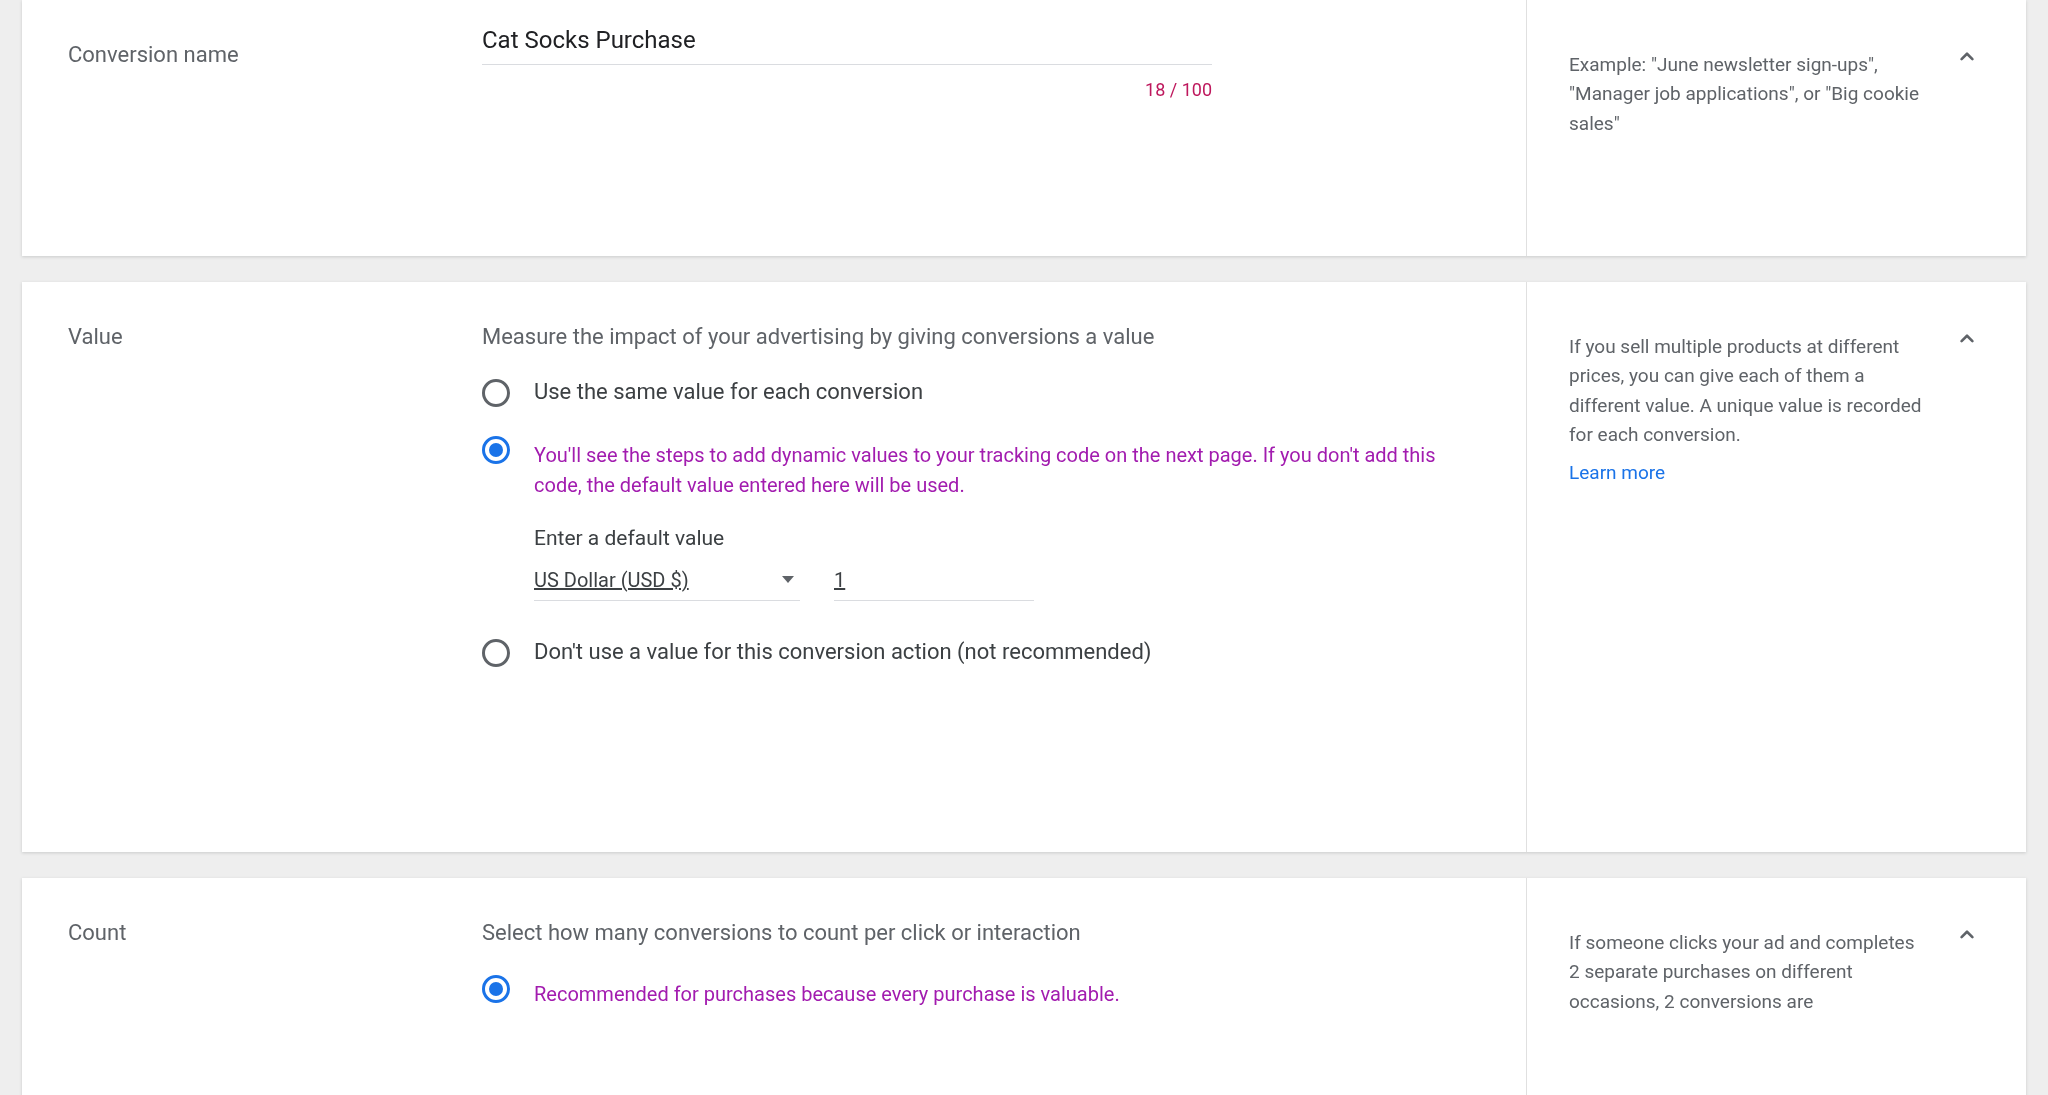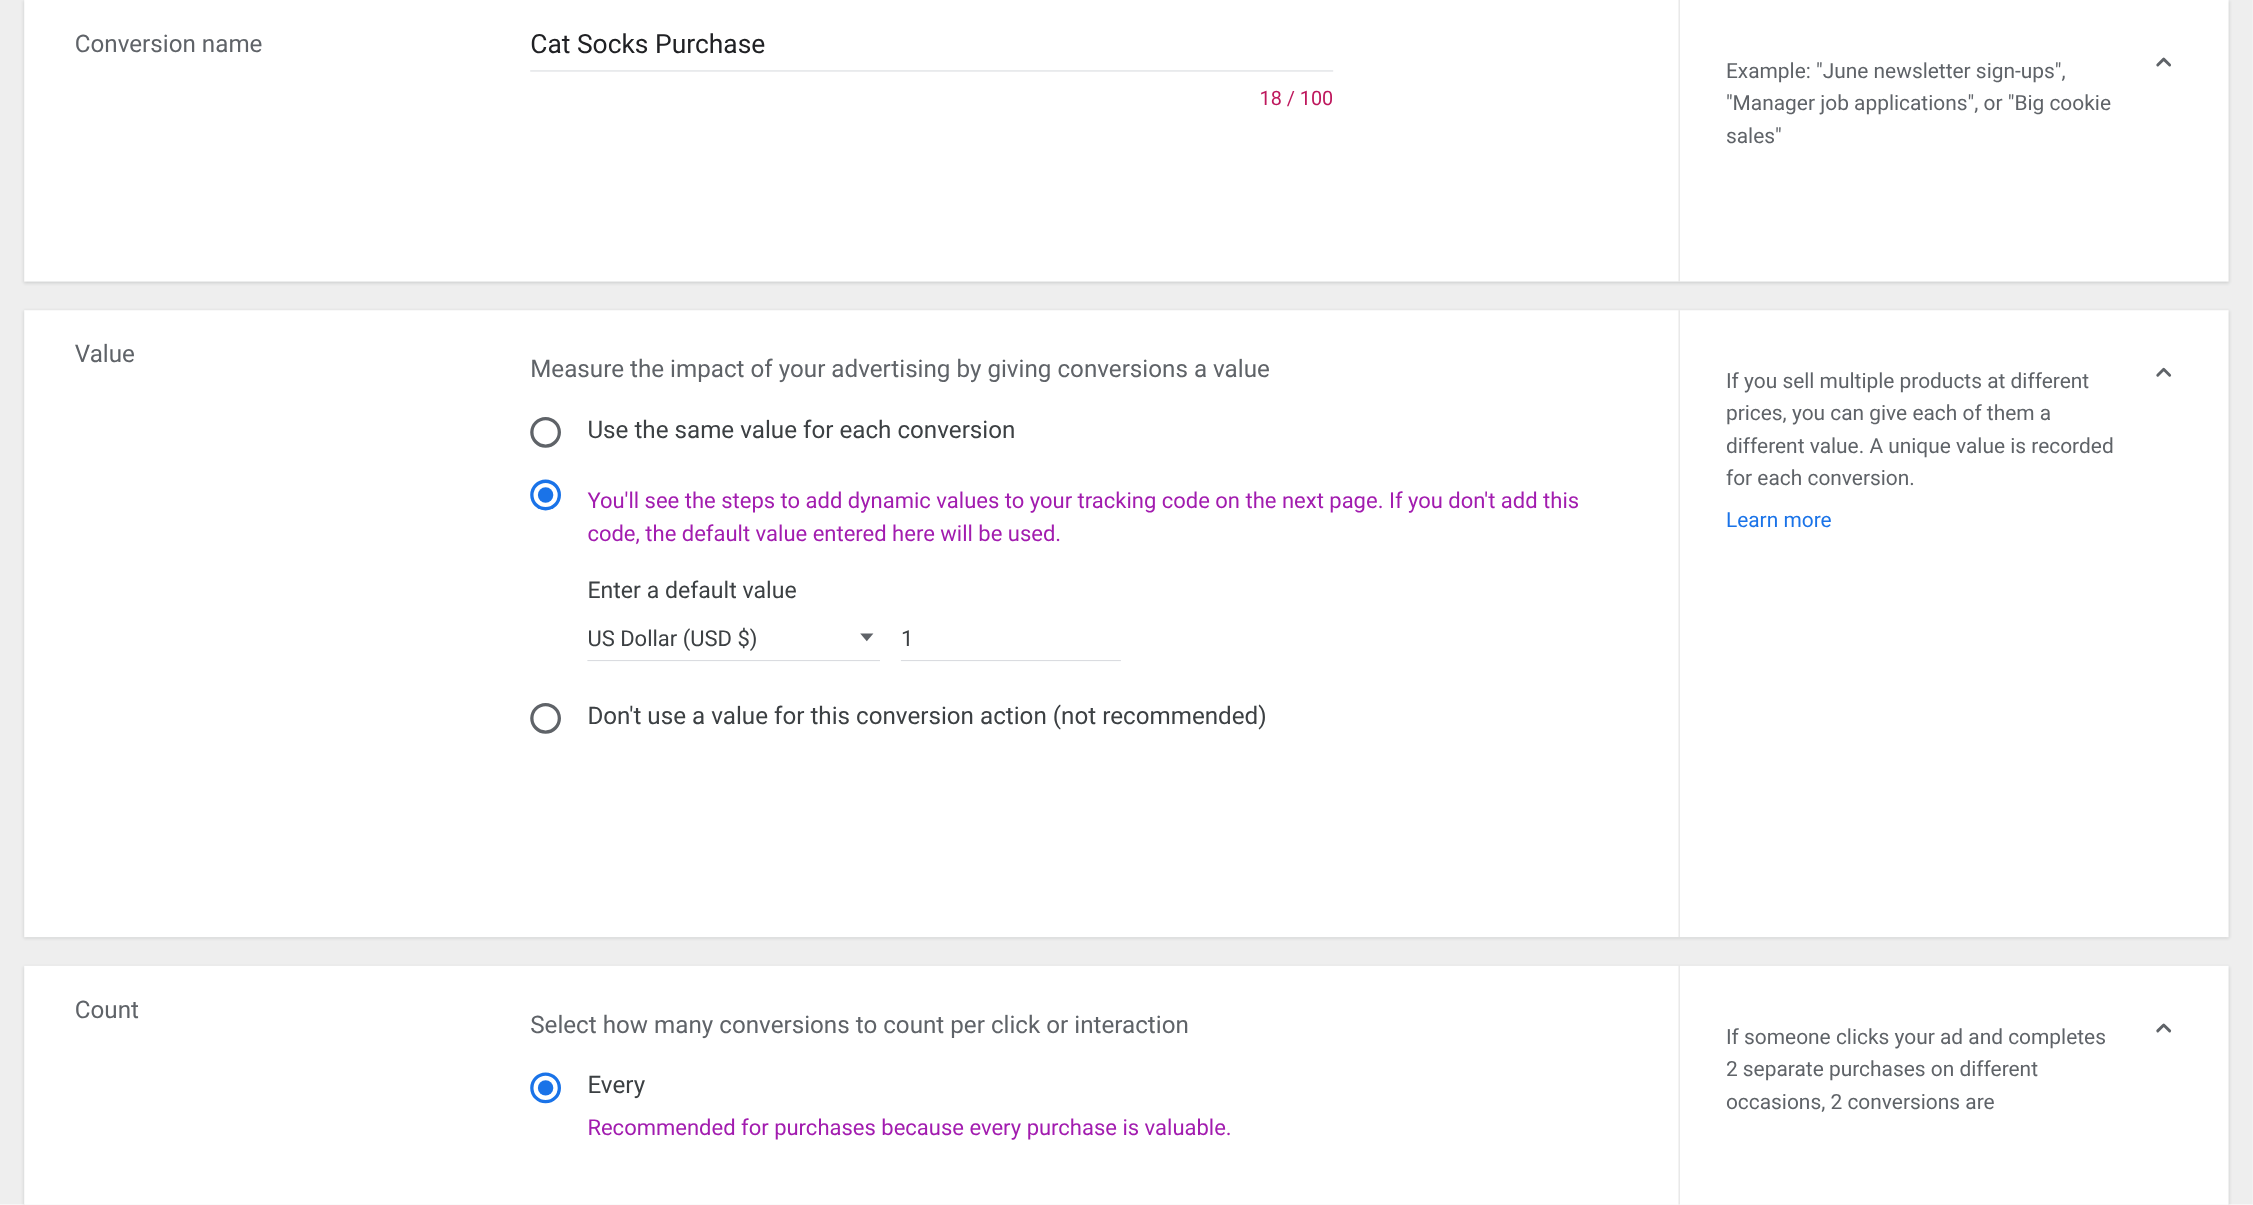--- a/index.html
+++ b/index.html
@@ -16,21 +16,21 @@
     .card {
       background: #fff;
       margin: 0 22px 26px 22px;
       box-shadow: 0 1px 3px rgba(60,64,67,0.2);
       position: relative;
       display: flex;
     }
     .card:first-of-type { margin-top: 0; }
     .left-col {
       width: 395px;
-      padding: 28px 0 0 46px;
+      padding: 42px 0 0 46px;
       flex-shrink: 0;
     }
     .left-label {
       color: #5f6368;
       font-size: 22px;
       font-weight: 400;
     }
     .mid-col {
       flex-grow: 1;
       padding: 38px 40px 50px 65px;
@@ -123,22 +123,23 @@
     .default-block {
       margin-top: 26px;
     }
     .default-label {
       font-size: 21px;
       color: #3c4043;
       margin-bottom: 14px;
     }
     .currency-row {
       display: flex;
-      gap: 19px;
+      gap: 34px;
       align-items: flex-end;
+      text-decoration: underline;
     }
     .currency-select {
       border-bottom: 1px solid #dadce0;
       padding: 4px 0 8px 0;
       display: flex;
       align-items: center;
       gap: 10px;
       font-size: 20px;
       color: #3c4043;
       width: 266px;
@@ -241,21 +242,20 @@
 
 <div class="card card-count">
   <div class="left-col">
     <div class="left-label">Count</div>
   </div>
   <div class="mid-col">
     <div class="section-desc">Select how many conversions to count per click or interaction</div>
     <div class="radio-row">
       <div class="radio selected"></div>
       <div class="radio-content">
-        <div class="radio-label">Every</div>
         <div class="radio-sub">Recommended for purchases because every purchase is valuable.</div>
       </div>
     </div>
   </div>
   <div class="right-col">
     <div>If someone clicks your ad and completes 2 separate purchases on different occasions, 2 conversions are</div>
   </div>
   <div class="collapse-icon">
     <svg viewBox="0 0 24 24">
         <path d="M7 14l5-5 5 5" stroke="#5f6368" stroke-width="2.4" fill="none" stroke-linecap="round" stroke-linejoin="round"></path>

